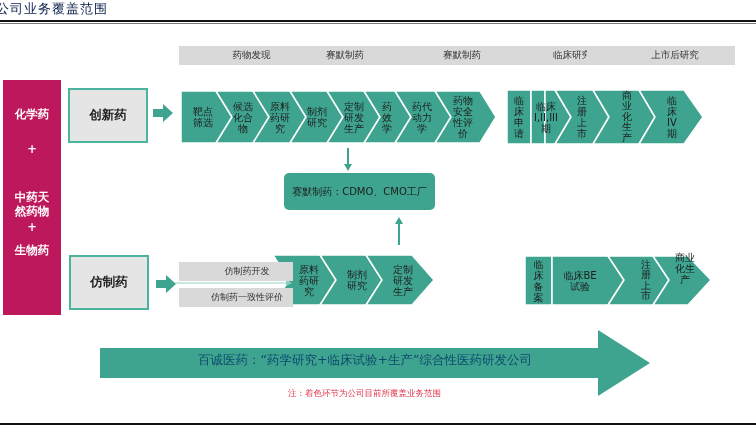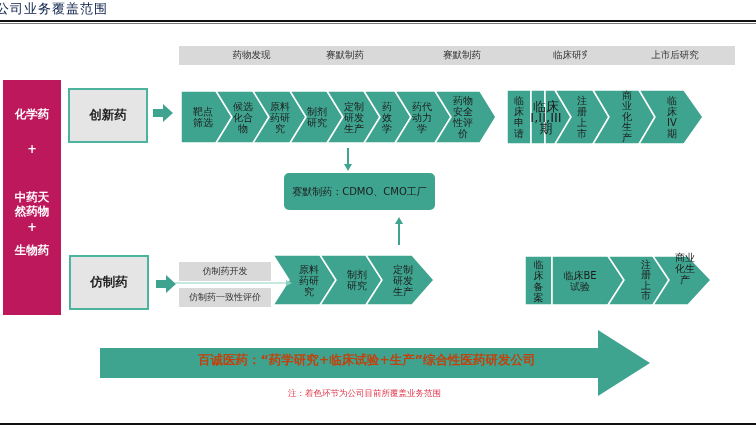--- a/index.html
+++ b/index.html
@@ -25,24 +25,24 @@
   .blk-arrow { position:absolute; }
   svg.chev { position:absolute; overflow:visible; }
   .chev-lbl { position:absolute; color:#1c1c1c; font-size:10px; line-height:11px;
               text-align:center; display:flex; align-items:center; justify-content:center; }
 
   .cdmo { position:absolute; left:284px; top:173px; width:151px; height:37px;
           background:#3fa48f; border-radius:5px; color:#1c1c1c; font-size:10px;
           display:flex; align-items:center; justify-content:center; }
 
   .generic-item { position:absolute; left:179px; width:92px; height:19px; background:#d9d9d9;
-                  color:#333; font-size:9px; display:flex; align-items:center; justify-content:center; }
+                  color:#333; font-size:9px; display:flex; align-items:center; justify-content:center;padding-left:22px; }
 
-  .big-lbl { position:absolute; left:198px; top:352px; font-weight:bold; font-size:12.5px;
-             color:#c2410c; white-space:nowrap; }
+  .big-lbl { position:absolute; left:198px; top:352px; font-weight:normal; font-size:12.5px;
+             color:#0c4a6e; white-space:nowrap; }
   .note { position:absolute; left:288px; top:388px; color:#e0334a; font-size:8.5px; white-space:nowrap; }
 </style>
 </head>
 <body>
 
 <div class="title">公司业务覆盖范围</div>
 <div class="rule-top"></div>
 <div class="rule-top2"></div>
 
 <div class="stage-hdr" style="left:179px;width:89px">药物发现</div>
@@ -134,21 +134,21 @@
 学</div>
 <div class="chev-lbl" style="left:446px;top:91px;width:34px;height:52px;white-space:pre-line">药物
 安全
 性评
 价</div>
 
 <div class="chev-lbl" style="left:507px;top:91px;width:24px;height:52px;white-space:pre-line">临
 床
 申
 请</div>
-<div class="chev-lbl" style="left:531px;top:91px;width:30px;height:52px;white-space:pre-line;font-size:13px">临床
+<div class="chev-lbl" style="left:531px;top:91px;width:30px;height:52px;white-space:pre-line;font-size:10px">临床
 I,II,III
 期</div>
 <div class="chev-lbl" style="left:570px;top:91px;width:24px;height:52px;white-space:pre-line">注
 册
 上
 市</div>
 <div class="chev-lbl" style="left:615px;top:89px;width:24px;height:56px;white-space:pre-line;line-height:10.5px">商
 业
 化
 生

